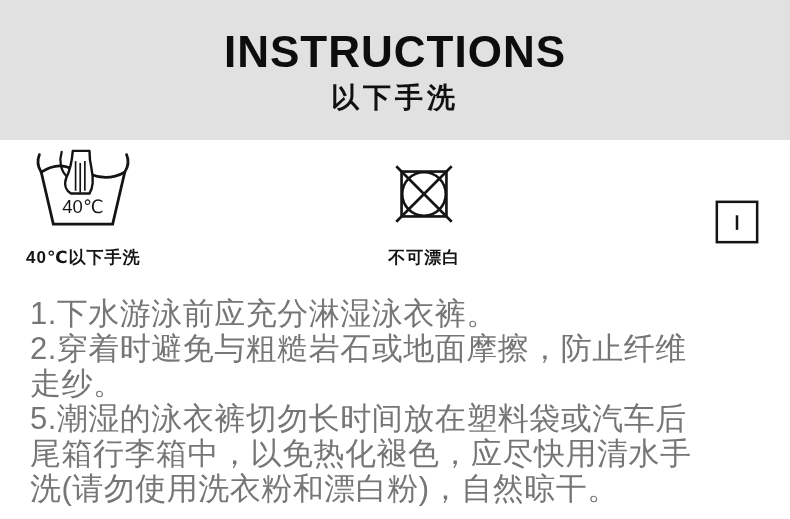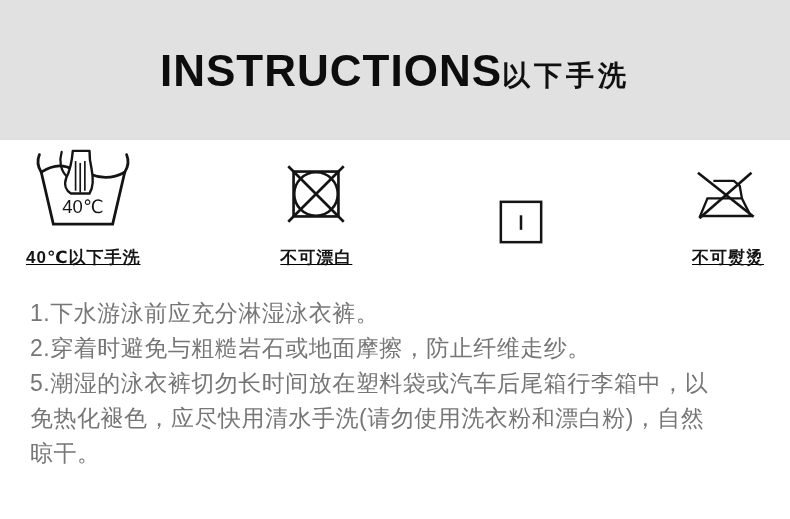--- a/index.html
+++ b/index.html
@@ -6,50 +6,50 @@
   html,body { margin:0; padding:0; }
   body {
     width:790px; height:519px; background:#ffffff; overflow:hidden;
     font-family:"Liberation Sans","DejaVu Sans",sans-serif;
   }
   .page { width:790px; height:519px; position:relative; }
 
   
   .banner {
     height:140px; background:#e1e1e1;
-    display:flex; flex-direction:row; align-items:center; justify-content:center;
+    display:flex; flex-direction:column; align-items:center; justify-content:center;
     padding-top:2px;
   }
   .title {
     margin:0; font-size:44px; font-weight:bold; color:#0d0d0d;
     letter-spacing:1px; line-height:1;
   }
   .subtitle {
     margin:10px 0 0 0; font-size:28px; font-weight:600; color:#101010;
     letter-spacing:4px; line-height:1;
   }
 
   
   .symbols {
     display:flex; justify-content:space-between; align-items:flex-end;
     padding:8px 24px 0 26px;
   }
-  .symbol { display:flex; flex-direction:column; align-items:center;text-decoration:underline; }
+  .symbol { display:flex; flex-direction:column; align-items:center; }
   .sicon { height:92px; display:flex; align-items:center; justify-content:center; }
   .slabel {
     font-size:17px; font-weight:bold; color:#141414;
     letter-spacing:1px; white-space:nowrap; margin-top:9px; line-height:1.1;
   }
   svg { display:block; }
   .stroke { stroke:#141414; fill:none; }
 
   
   .notes { padding:28px 30px 0 30px; max-width:742px; }
   .notes p {
-    margin:0; font-size:23px; line-height:35px; color:#767676;
+    margin:0; font-size:31px; line-height:35px; color:#767676;
     letter-spacing:0.5px;
   }
 </style>
 </head>
 <body>
 
 <div class="page">
 
   <header class="banner">
     <h1 class="title">INSTRUCTIONS</h1>
@@ -96,31 +96,20 @@
 
     <div class="symbol">
       <div class="sicon">
         <svg width="58" height="56" viewBox="0 0 100 100">
           <rect x="14" y="14" width="72" height="72" class="stroke" stroke-width="4.5"></rect>
           <line x1="50" y1="38" x2="50" y2="64" class="stroke" stroke-width="4.5"></line>
         </svg>
       </div>
     </div>
 
-    <div class="symbol">
-      <div class="sicon">
-        <svg width="76" height="66" viewBox="0 0 100 90">
-          <path d="M30,27 L58,27 L66,34 L69,51" class="stroke" stroke-width="3.2"></path>
-          <path d="M22,51 L69,51 L81,75 L12,75 Z" class="stroke" stroke-width="3.2"></path>
-          <line x1="9" y1="16" x2="85" y2="76" class="stroke" stroke-width="3.6"></line>
-          <line x1="82" y1="16" x2="11" y2="78" class="stroke" stroke-width="3.6"></line>
-        </svg>
-      </div>
-      <div class="slabel">不可熨烫</div>
-    </div>
 
 
   </section>
 
   <section class="notes">
     <p>1.下水游泳前应充分淋湿泳衣裤。</p>
     <p>2.穿着时避免与粗糙岩石或地面摩擦，防止纤维走纱。</p>
     <p>5.潮湿的泳衣裤切勿长时间放在塑料袋或汽车后尾箱行李箱中，以免热化褪色，应尽快用清水手洗(请勿使用洗衣粉和漂白粉)，自然晾干。</p>
   </section>
 

